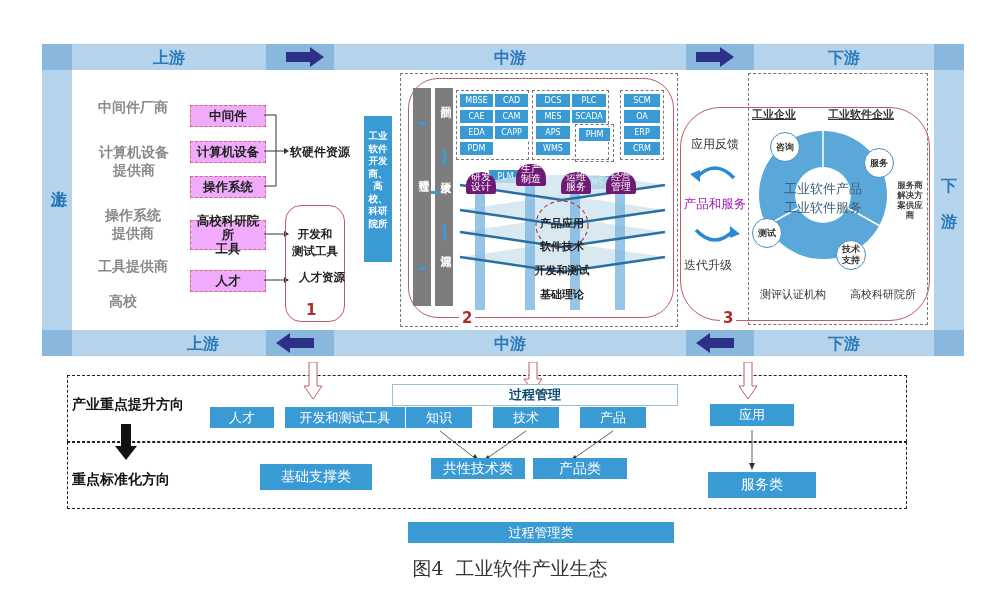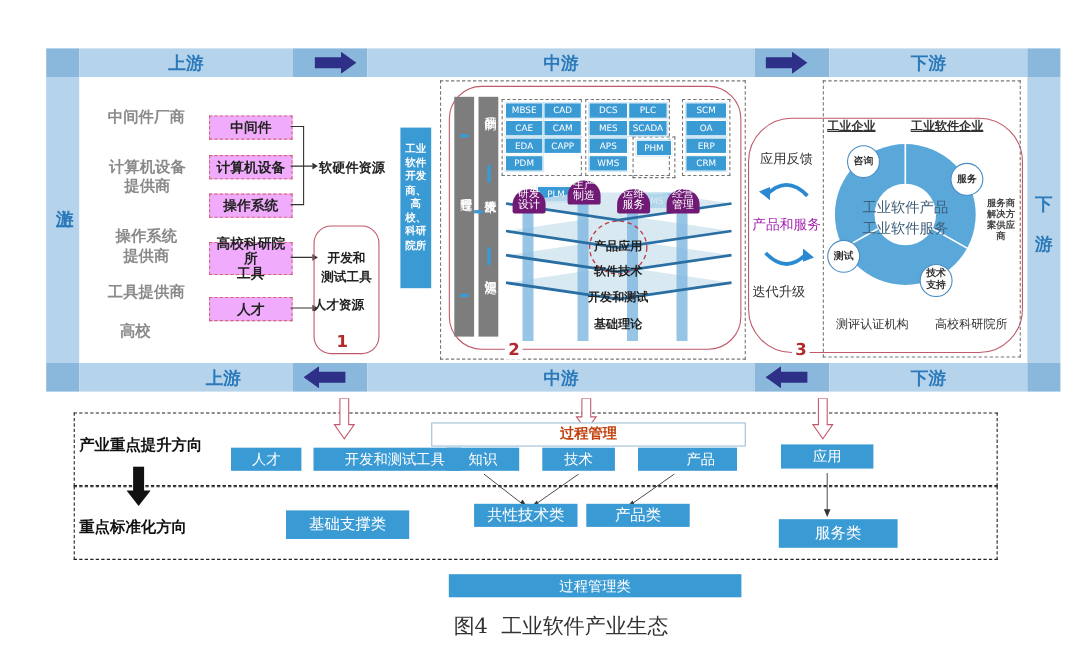--- a/index.html
+++ b/index.html
@@ -91,21 +91,21 @@
   <line x1="0" y1="134" x2="20" y2="134" stroke="#333" stroke-width="1"></line>
   <polygon points="20,131 25,134 20,137" fill="#333"></polygon>
   <line x1="0" y1="180" x2="20" y2="180" stroke="#333" stroke-width="1"></line>
   <polygon points="20,177 25,180 20,183" fill="#333"></polygon>
 </svg>
 <div class="abs" style="left:290px;top:144px;font-size:12px;font-weight:bold;color:#222;">软硬件资源</div>
 
 <div class="abs red-round" style="left:285px;top:205px;width:58px;height:115px;border-radius:16px;"></div>
 <div class="abs" style="left:285px;top:226px;width:60px;font-size:11.5px;font-weight:bold;color:#222;text-align:center;white-space:pre-line;line-height:17px;">开发和
 测试工具</div>
-<div class="abs" style="left:285px;top:270px;width:60px;font-size:11.5px;font-weight:bold;color:#222;text-align:left;">人才资源</div>
+<div class="abs" style="left:285px;top:270px;width:60px;font-size:11.5px;font-weight:bold;color:#222;text-align:right;">人才资源</div>
 <div class="abs" style="left:306px;top:301px;font-size:15px;font-weight:bold;color:#b22a2a;">1</div>
 
 <div class="abs" style="left:364px;top:116px;width:28px;height:146px;background:#3a9ad3;"></div>
 <div class="abs" style="left:364px;top:130px;width:28px;color:#fff;font-size:9.5px;font-weight:bold;text-align:center;line-height:12.5px;white-space:pre-line;">工业
 软件
 开发
 商、
 高
 校、
 科研
@@ -242,27 +242,27 @@
 <svg class="abs" style="left:303px;top:362px;" width="20" height="38">
     <polygon points="6,0 14,0 14,24 19,24 10,37 1,24 6,24" fill="#fff" stroke="#c05a6a" stroke-width="1"></polygon>
   </svg>
 <svg class="abs" style="left:523px;top:362px;" width="20" height="30">
     <polygon points="6,0 14,0 14,17 19,17 10,29 1,17 6,17" fill="#fff" stroke="#c05a6a" stroke-width="1"></polygon>
   </svg>
 <svg class="abs" style="left:738px;top:362px;" width="20" height="38">
     <polygon points="6,0 14,0 14,24 19,24 10,37 1,24 6,24" fill="#fff" stroke="#c05a6a" stroke-width="1"></polygon>
   </svg>
 
-<div class="abs" style="left:392px;top:384px;width:284px;height:20px;border:1px solid #9bc0d6;background:#fff;text-align:center;font-size:13px;font-weight:bold;color:#c2410c;line-height:20px;">过程管理</div>
+<div class="abs" style="left:392px;top:384px;width:284px;height:20px;border:1px solid #9bc0d6;background:#fff;text-align:center;font-size:13px;font-weight:bold;color:#0c4a6e;line-height:20px;">过程管理</div>
 
 <div class="abs bot-chip" style="left:210px;top:407px;width:64px;height:21px;">人才</div>
-<div class="abs bot-chip" style="left:285px;top:407px;width:120px;height:21px;overflow:hidden;white-space:nowrap;padding-left:14px;">开发和测试工具</div>
+<div class="abs bot-chip" style="left:285px;top:407px;width:120px;height:21px;overflow:hidden;white-space:nowrap;">开发和测试工具</div>
 <div class="abs bot-chip" style="left:406px;top:407px;width:66px;height:21px;">知识</div>
 <div class="abs bot-chip" style="left:493px;top:407px;width:66px;height:21px;">技术</div>
-<div class="abs bot-chip" style="left:580px;top:407px;width:66px;height:21px;padding-left:24px;">产品</div>
+<div class="abs bot-chip" style="left:580px;top:407px;width:66px;height:21px;">产品</div>
 <div class="abs bot-chip" style="left:710px;top:404px;width:84px;height:22px;">应用</div>
 
 <svg class="abs" style="left:380px;top:420px;" width="460" height="60">
   <line x1="60" y1="11" x2="96" y2="39" stroke="#333" stroke-width="0.8"></line>
   <polygon points="93,37 100,42 95,34" fill="#333"></polygon>
   <line x1="146" y1="11" x2="106" y2="39" stroke="#333" stroke-width="0.8"></line>
   <polygon points="108,35 102,42 110,39" fill="#333"></polygon>
   <line x1="233" y1="11" x2="193" y2="39" stroke="#333" stroke-width="0.8"></line>
   <polygon points="195,35 189,42 197,39" fill="#333"></polygon>
   <line x1="372" y1="10" x2="372" y2="45" stroke="#333" stroke-width="0.8"></line>

